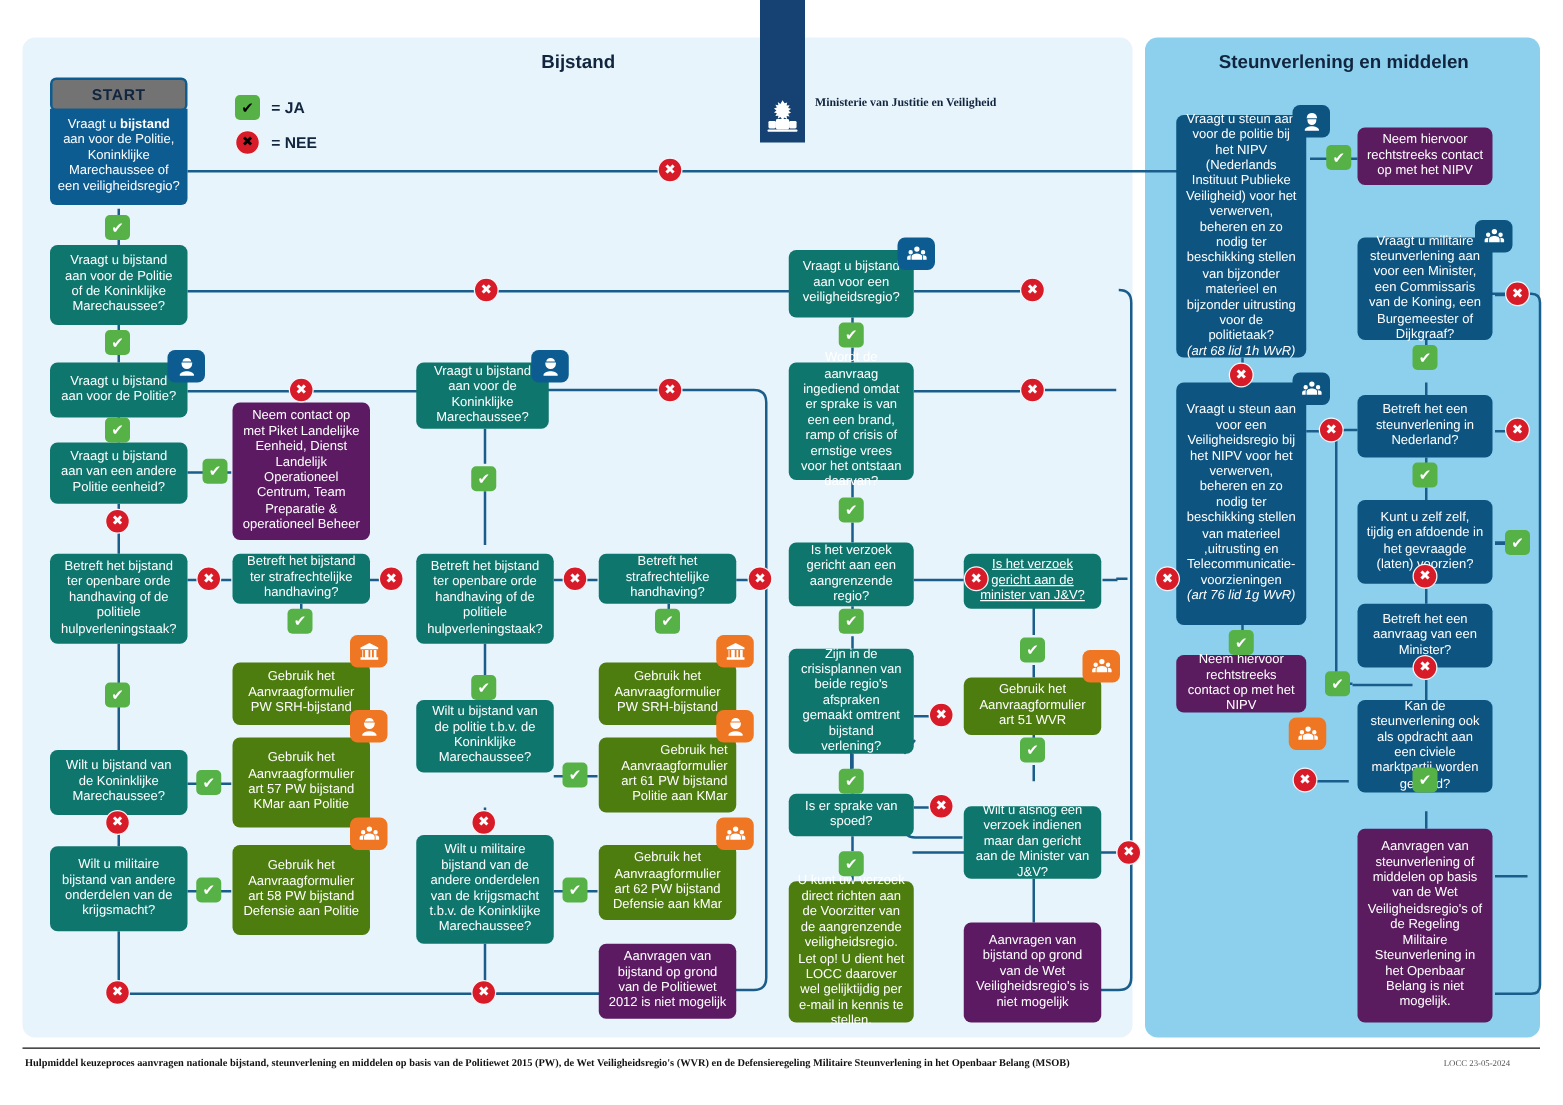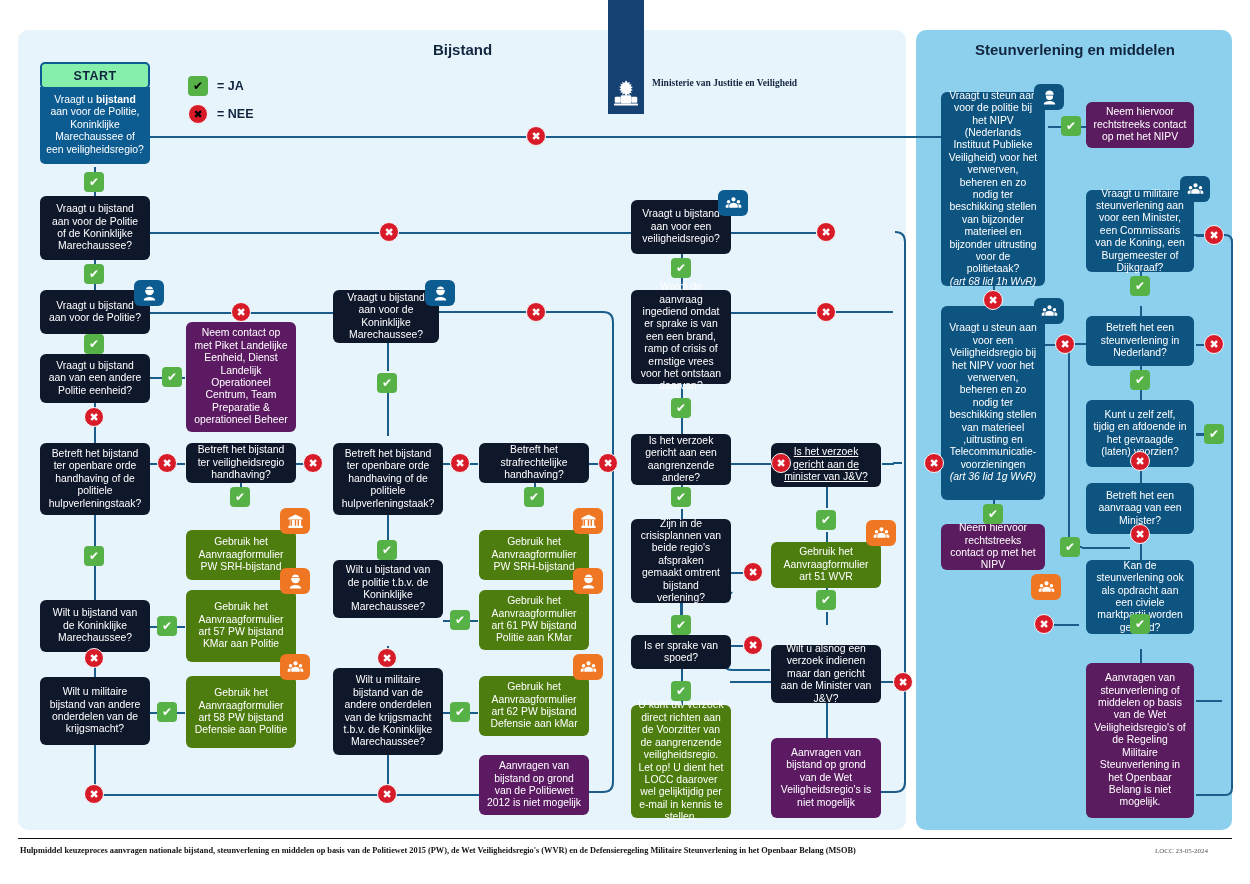--- a/index.html
+++ b/index.html
@@ -39,31 +39,31 @@
   .line{position:absolute;background:#1a5c8a;z-index:5;}
   .line.h{height:2px;}
   .line.v{width:2px;}
   svg.conn{position:absolute;overflow:visible;z-index:5;}
   svg.conn path{fill:none;stroke:#1a5c8a;stroke-width:2;}
 
   
   .node{position:absolute;border-radius:6px;box-sizing:border-box;
         display:flex;align-items:center;justify-content:center;text-align:center;
         color:#ffffff;z-index:20;padding:6px 7px;line-height:12.4px;font-size:10.4px;}
-  .q{background:#0f172a;justify-content:flex-end;}
+  .q{background:#0f766e;justify-content:flex-end;}
   .q2{background:#0d5480;}
   .form{background:#4d7c0f;}
   .end{background:#5c1a63;}
   .end2{background:#5b1b5f;}
   .node b{font-weight:normal;}
   .node i{}
 
   
   #n-start{position:absolute;left:40px;top:62px;width:110px;z-index:20;}
-  #start-head{background:#86efac;border:2px solid #0d5c91;border-radius:5px;height:23px;
+  #start-head{background:#737373;border:2px solid #0d5c91;border-radius:5px;height:23px;
               display:flex;align-items:center;justify-content:center;
               font-weight:bold;font-size:12.5px;color:#11253f;letter-spacing:.5px;}
   #start-body{background:#0d5c91;border-radius:0 0 5px 5px;margin-top:-2px;color:#fff;
               font-size:10.4px;line-height:12.4px;text-align:center;padding:7px 6px 8px;}
 
   
   .nicon{position:absolute;width:30px;height:26px;border-radius:6px;
          display:flex;align-items:center;justify-content:center;z-index:30;}
   .nicon.blue{background:#0d5c91;}
   .nicon.blue2{background:#0d5480;}
@@ -342,21 +342,21 @@
   <div class="node form" style="left:186px;top:676px;width:110px;height:72px;">
     <div>Gebruik het Aanvraagformulier art 58 PW bijstand Defensie aan Politie</div>
   </div>
   <div class="nicon orange" style="left:280px;top:654px;">
     <svg viewBox="0 0 24 24">
         <path d="M12 3a3 3 0 1 0 0 6 3 3 0 0 0 0-6zM5 7a2.5 2.5 0 1 0 0 5 2.5 2.5 0 0 0 0-5zm14 0a2.5 2.5 0 1 0 0 5 2.5 2.5 0 0 0 0-5zM12 11c-2.8 0-6 1.4-6 3.6V18h12v-3.4c0-2.2-3.2-3.6-6-3.6zM5 13c-2 0-4 1-4 2.5V18h4v-3.4c0-.6.2-1.1.5-1.6H5zm14 0h-.5c.3.5.5 1 .5 1.6V18h4v-2.5c0-1.5-2-2.5-4-2.5z"></path>
       </svg>
   </div>
 
   <div class="node q" style="left:186px;top:443px;width:110px;height:40px;">
-    <div>Betreft het bijstand ter veiligheidsregio handhaving?</div>
+    <div>Betreft het bijstand ter strafrechtelijke handhaving?</div>
   </div>
 
   <div class="node q" style="left:333px;top:290px;width:106px;height:53px;">
     <div><span>Vraagt u </span><b>bijstand</b><span> aan voor de Koninklijke Marechaussee?</span></div>
   </div>
   <div class="nicon blue" style="left:425px;top:280px;">
     <svg viewBox="0 0 24 24">
         <path d="M12 2a5 5 0 0 0-5 4h10a5 5 0 0 0-5-4zM6 7v1.5a6 6 0 0 0 12 0V7H6zm6 10c-3.3 0-8 1.7-8 4v1h16v-1c0-2.3-4.7-4-8-4z"></path>
       </svg>
   </div>
@@ -379,21 +379,21 @@
 
   <div class="node form" style="left:479px;top:530px;width:110px;height:50px;">
     <div>Gebruik het Aanvraagformulier PW SRH-bijstand</div>
   </div>
   <div class="nicon orange" style="left:573px;top:508px;">
     <svg viewBox="0 0 24 24">
         <path d="M12 2 2 7v2h20V7L12 2zM4 10v8H2v3h20v-3h-2v-8h-3v8h-2v-8h-2v8h-2v-8H7v8H5v-8H4z"></path>
       </svg>
   </div>
 
-  <div class="node form" style="left:479px;top:590px;width:110px;height:60px;">
+  <div class="node form" style="left:479px;top:590px;width:110px;height:60px;text-align:right;">
     <div>Gebruik het Aanvraagformulier art 61 PW bijstand Politie aan KMar</div>
   </div>
   <div class="nicon orange" style="left:573px;top:568px;">
     <svg viewBox="0 0 24 24">
         <path d="M12 2a5 5 0 0 0-5 4h10a5 5 0 0 0-5-4zM6 7v1.5a6 6 0 0 0 12 0V7H6zm6 10c-3.3 0-8 1.7-8 4v1h16v-1c0-2.3-4.7-4-8-4z"></path>
       </svg>
   </div>
 
   <div class="node form" style="left:479px;top:676px;width:110px;height:60px;">
     <div>Gebruik het Aanvraagformulier art 62 PW bijstand Defensie aan kMar</div>
@@ -415,21 +415,21 @@
     <svg viewBox="0 0 24 24">
         <path d="M12 3a3 3 0 1 0 0 6 3 3 0 0 0 0-6zM5 7a2.5 2.5 0 1 0 0 5 2.5 2.5 0 0 0 0-5zm14 0a2.5 2.5 0 1 0 0 5 2.5 2.5 0 0 0 0-5zM12 11c-2.8 0-6 1.4-6 3.6V18h12v-3.4c0-2.2-3.2-3.6-6-3.6zM5 13c-2 0-4 1-4 2.5V18h4v-3.4c0-.6.2-1.1.5-1.6H5zm14 0h-.5c.3.5.5 1 .5 1.6V18h4v-2.5c0-1.5-2-2.5-4-2.5z"></path>
       </svg>
   </div>
 
   <div class="node q" style="left:631px;top:290px;width:100px;height:94px;">
     <div>Wordt de aanvraag ingediend omdat er sprake is van een een brand, ramp of crisis of ernstige vrees voor het ontstaan daarvan?</div>
   </div>
 
   <div class="node q" style="left:631px;top:434px;width:100px;height:51px;">
-    <div>Is het verzoek gericht aan een aangrenzende andere?</div>
+    <div>Is het verzoek gericht aan een aangrenzende regio?</div>
   </div>
 
   <div class="node q" style="left:631px;top:519px;width:100px;height:84px;">
     <div><span>Zijn in de crisisplannen van beide regio's afspraken gemaakt omtrent </span><b>bijstand</b><span> verlening?</span></div>
   </div>
 
   <div class="node q" style="left:631px;top:635px;width:100px;height:34px;">
     <div>Is er sprake van spoed?</div>
   </div>
 
@@ -468,21 +468,21 @@
         <path d="M12 2c-3 0-5 1.6-5.4 3.6L6 8h12l-.6-2.4C17 3.6 15 2 12 2zM7 9v1.5a5 5 0 0 0 10 0V9H7zm5 8c-3.3 0-8 1.7-8 4v1h16v-1c0-2.3-4.7-4-8-4z"></path>
       </svg>
   </div>
 
   <div class="node end2" style="left:1086px;top:102px;width:108px;height:46px;">
     <div>Neem hiervoor rechtstreeks contact op met het NIPV</div>
   </div>
 
   <div class="node q2" style="left:941px;top:306px;width:104px;height:194px;padding:8px 7px;">
     <div>
-      <span>Vraagt u </span><b>steun</b><span> aan voor een Veiligheidsregio bij het NIPV voor het verwerven, beheren en zo nodig ter beschikking stellen van materieel ,uitrusting en Telecommunicatie-voorzieningen</span><br><i>(art 36 lid 1g WvR)</i>
+      <span>Vraagt u </span><b>steun</b><span> aan voor een Veiligheidsregio bij het NIPV voor het verwerven, beheren en zo nodig ter beschikking stellen van materieel ,uitrusting en Telecommunicatie-voorzieningen</span><br><i>(art 76 lid 1g WvR)</i>
     </div>
   </div>
   <div class="nicon blue2" style="left:1034px;top:298px;">
     <svg viewBox="0 0 24 24">
         <path d="M12 3a3 3 0 1 0 0 6 3 3 0 0 0 0-6zM5 7a2.5 2.5 0 1 0 0 5 2.5 2.5 0 0 0 0-5zm14 0a2.5 2.5 0 1 0 0 5 2.5 2.5 0 0 0 0-5zM12 11c-2.8 0-6 1.4-6 3.6V18h12v-3.4c0-2.2-3.2-3.6-6-3.6zM5 13c-2 0-4 1-4 2.5V18h4v-3.4c0-.6.2-1.1.5-1.6H5zm14 0h-.5c.3.5.5 1 .5 1.6V18h4v-2.5c0-1.5-2-2.5-4-2.5z"></path>
       </svg>
   </div>
 
   <div class="node end2" style="left:941px;top:524px;width:104px;height:46px;">
     <div>Neem hiervoor rechtstreeks contact op met het NIPV</div>

